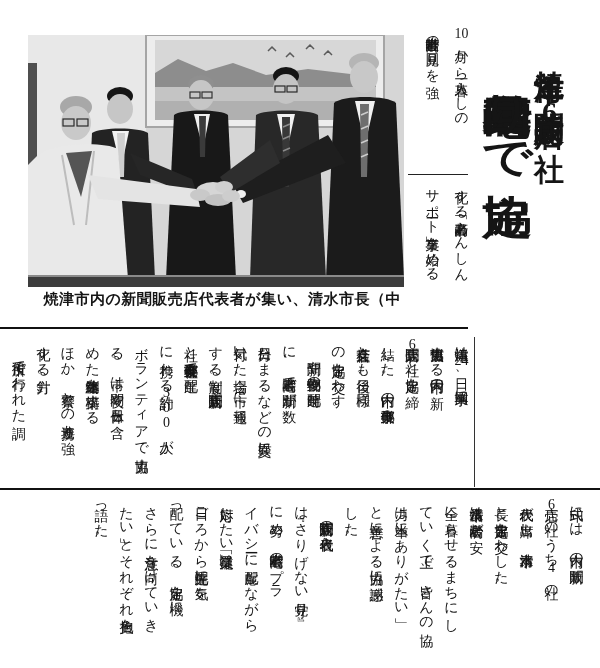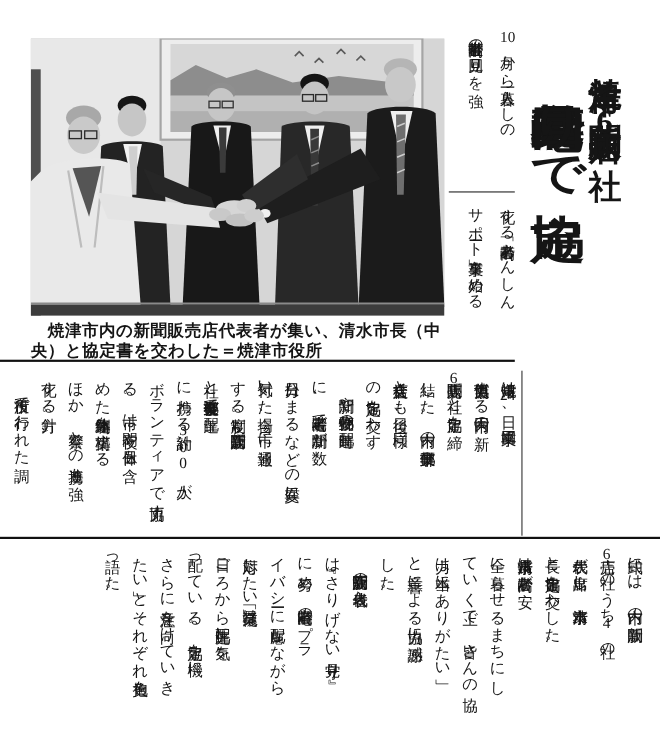--- a/index.html
+++ b/index.html
@@ -28,21 +28,21 @@
   #lead-dan1 { top:27px; height:150px; }
   #lead-dan2 { top:180px; height:158px; }
   .cols-lead .vcol { width:29px; font-size:13.8px; }
   #lead-separator { left:408px; top:174px; width:60px; border-top:1px solid #222; }
 
   #photo-frame { left:28px; top:35px; width:376px; height:252px; background:#d6d6d6; }
   #photo-frame svg { display:block; }
 
   #photo-caption {
     left:28px; top:291px; width:378px;
-    font-family:Liberation Sans, sans-serif;
+    font-family:Liberation Mono, monospace;
     font-weight:700; font-size:15px; line-height:19px; letter-spacing:0.5px;
   }
 
   #rule-middle-top { left:0; top:327px; width:468px; border-top:2px solid #111; }
   #rule-bottom-top { left:0; top:488px; width:600px; border-top:2px solid #111; }
   #rule-middle-right { left:474px; top:337px; height:150px; border-left:1px solid #333; }
 
   #middle-block { left:0; top:337px; width:468px; height:158px; }
   .cols-middle .vcol { width:24.6px; }
   #bottom-block { left:83px; top:497px; width:500px; height:170px; }
@@ -139,21 +139,20 @@
       <ellipse cx="190" cy="165" rx="13" ry="6" fill="#c2c2c2"></ellipse>
       <ellipse cx="203" cy="161" rx="9" ry="6" fill="#cdcdcd"></ellipse>
     </g>
     <rect x="0" y="240" width="376" height="2" fill="#8a8a8a"></rect>
     <rect x="0" y="242" width="376" height="10" fill="#3c3c3c"></rect>
   </svg>
 </div>
 
 <div class="abs" id="photo-caption">
   <div>　焼津市内の新聞販売店代表者が集い、清水市長（中</div>
-  <div>央）と協定書を交わした＝焼津市役所</div>
 </div>
 
 <div class="abs" id="rule-middle-top"></div>
 <div class="abs" id="rule-middle-right"></div>
 <div class="abs" id="rule-bottom-top"></div>
 
 <div class="abs vflow cols-middle" id="middle-block">
     <div class="vcol"><span>焼津市は</span><span class="tcy">24</span><span>日、同事業に</span></div>
     <div class="vcol"><span>無償協力する同市内の新</span></div>
     <div class="vcol"><span>聞販売店6社と協定を締</span></div>

